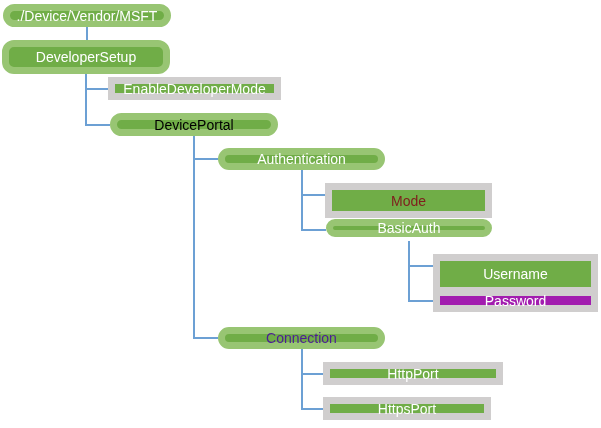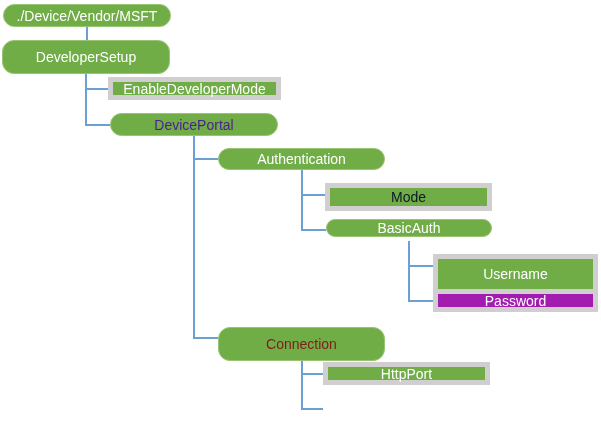--- a/index.html
+++ b/index.html
@@ -21,25 +21,25 @@
     align-items: center;
     justify-content: center;
     font-size: 14px;
     line-height: 1;
     color: #ffffff;
     white-space: nowrap;
     z-index: 2;
   }
   .node.pill {
     border-radius: 12px;
-    border: 1px solid #0369a1;
+    border: 7px solid #0369a1;
   }
   .node.rect {
     border-radius: 0;
-    border: 5px solid #4d7c0f;
+    border: 7px solid #4d7c0f;
   }
   .seg {
     position: absolute;
     z-index: 1;
   }
 </style>
 </head>
 <body>
 
 <div id="canvas" style="background: rgb(255, 255, 255);">
@@ -60,21 +60,22 @@
     <div class="seg" style="left: 408px; top: 300px; width: 25px; height: 2px; background: rgb(108, 160, 212);"></div>
     <div class="seg" style="left: 193px; top: 136px; width: 2px; height: 203px; background: rgb(108, 160, 212);"></div>
     <div class="seg" style="left: 193px; top: 337px; width: 25px; height: 2px; background: rgb(108, 160, 212);"></div>
     <div class="seg" style="left: 301px; top: 349px; width: 2px; height: 26px; background: rgb(108, 160, 212);"></div>
     <div class="seg" style="left: 301px; top: 373px; width: 22px; height: 2px; background: rgb(108, 160, 212);"></div>
     <div class="seg" style="left: 301px; top: 349px; width: 2px; height: 61px; background: rgb(108, 160, 212);"></div>
     <div class="seg" style="left: 301px; top: 408px; width: 22px; height: 2px; background: rgb(108, 160, 212);"></div>
     <div class="node pill" style="left: 3px; top: 4px; width: 168px; height: 23px; background: rgb(112, 173, 71); color: rgb(255, 255, 255); border-color: rgb(152, 197, 115);">./Device/Vendor/MSFT</div>
     <div class="node pill" style="left: 2px; top: 40px; width: 168px; height: 34px; background: rgb(112, 173, 71); color: rgb(255, 255, 255); border-color: rgb(152, 197, 115);">DeveloperSetup</div>
     <div class="node rect" style="left: 108px; top: 77px; width: 173px; height: 23px; background: rgb(112, 173, 71); color: rgb(255, 255, 255); border-color: rgb(208, 206, 206);">EnableDeveloperMode</div>
-    <div class="node pill" style="left: 110px; top: 113px; width: 168px; height: 23px; background: rgb(112, 173, 71); color: #4c1d95; border-color: rgb(152, 197, 115);">DevicePortal</div>
+    <div class="node pill" style="left: 110px; top: 113px; width: 168px; height: 23px; background: rgb(112, 173, 71); color: #000000; border-color: rgb(152, 197, 115);">DevicePortal</div>
     <div class="node pill" style="left: 218px; top: 148px; width: 167px; height: 22px; background: rgb(112, 173, 71); color: rgb(255, 255, 255); border-color: rgb(152, 197, 115);">Authentication</div>
-    <div class="node rect" style="left: 325px; top: 183px; width: 167px; height: 28px; background: rgb(112, 173, 71); color: #0f172a; border-color: rgb(208, 206, 206);">Mode</div>
+    <div class="node rect" style="left: 325px; top: 183px; width: 167px; height: 35px; background: rgb(112, 173, 71); color: #7f1d1d; border-color: rgb(208, 206, 206);">Mode</div>
     <div class="node pill" style="left: 326px; top: 219px; width: 166px; height: 18px; background: rgb(112, 173, 71); color: rgb(255, 255, 255); border-color: rgb(152, 197, 115);">BasicAuth</div>
     <div class="node rect" style="left: 433px; top: 254px; width: 165px; height: 40px; background: rgb(112, 173, 71); color: rgb(255, 255, 255); border-color: rgb(208, 206, 206);">Username</div>
     <div class="node rect" style="left: 433px; top: 289px; width: 165px; height: 23px; background: #a21caf; color: rgb(255, 255, 255); border-color: rgb(208, 206, 206);">Password</div>
-    <div class="node pill" style="left: 218px; top: 327px; width: 167px; height: 34px; background: rgb(112, 173, 71); color: #7f1d1d; border-color: rgb(152, 197, 115);">Connection</div>
-    <div class="node rect" style="left: 323px; top: 362px; width: 167px; height: 23px; background: rgb(112, 173, 71); color: rgb(255, 255, 255); border-color: rgb(208, 206, 206);">HttpPort</div>
+    <div class="node pill" style="left: 218px; top: 327px; width: 167px; height: 22px; background: rgb(112, 173, 71); color: #4c1d95; border-color: rgb(152, 197, 115);">Connection</div>
+    <div class="node rect" style="left: 323px; top: 362px; width: 180px; height: 23px; background: rgb(112, 173, 71); color: rgb(255, 255, 255); border-color: rgb(208, 206, 206);">HttpPort</div>
+    <div class="node rect" style="left: 323px; top: 397px; width: 168px; height: 23px; background: rgb(112, 173, 71); color: rgb(255, 255, 255); border-color: rgb(208, 206, 206);">HttpsPort</div>
   </div>
 
 </body></html>

